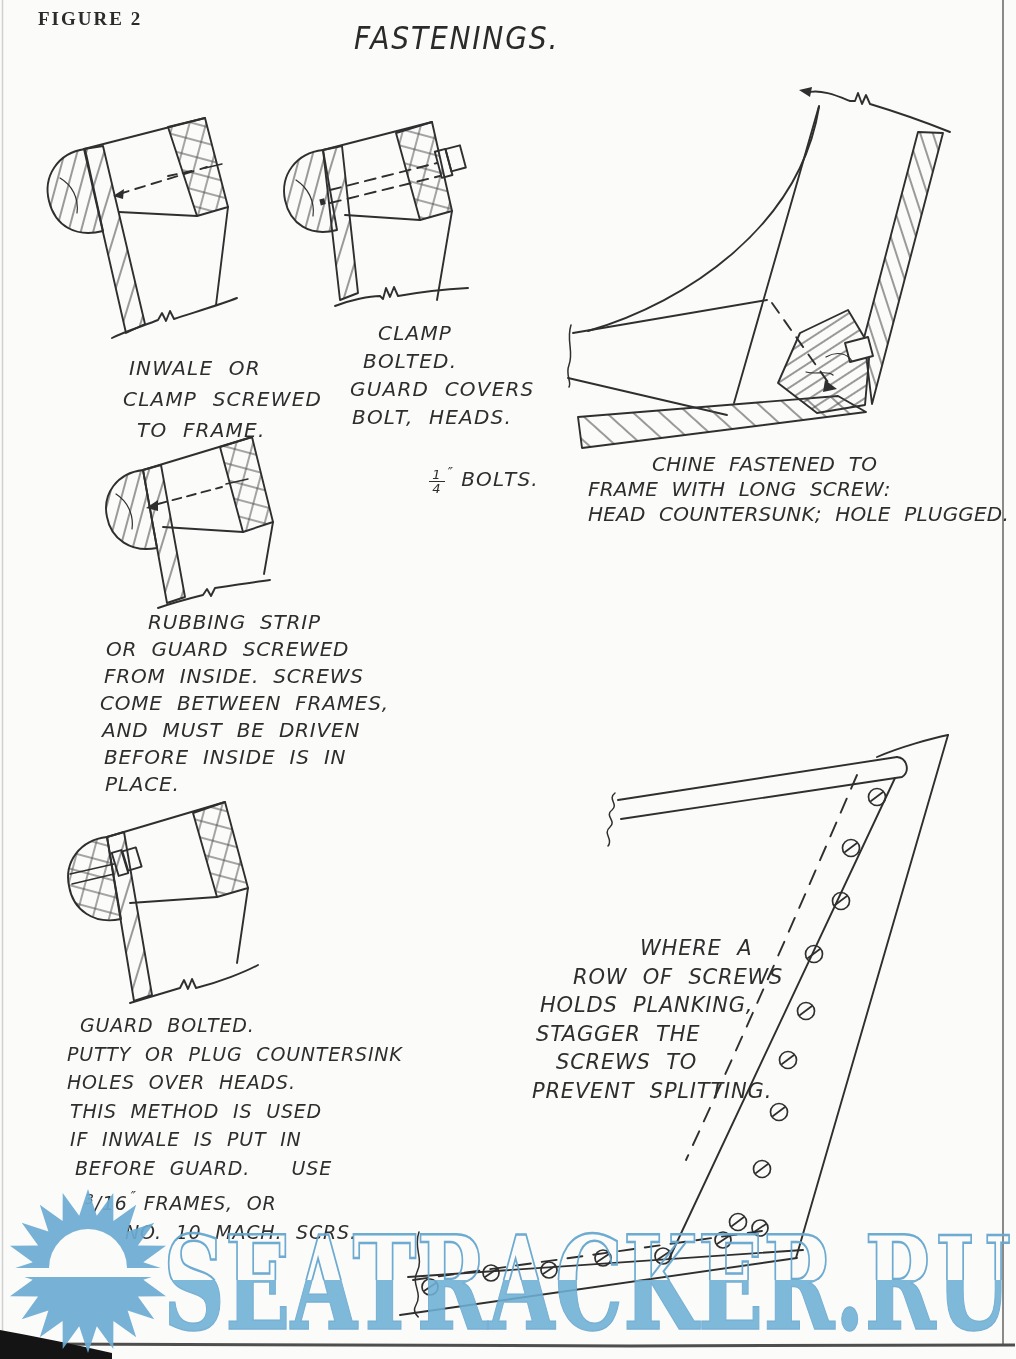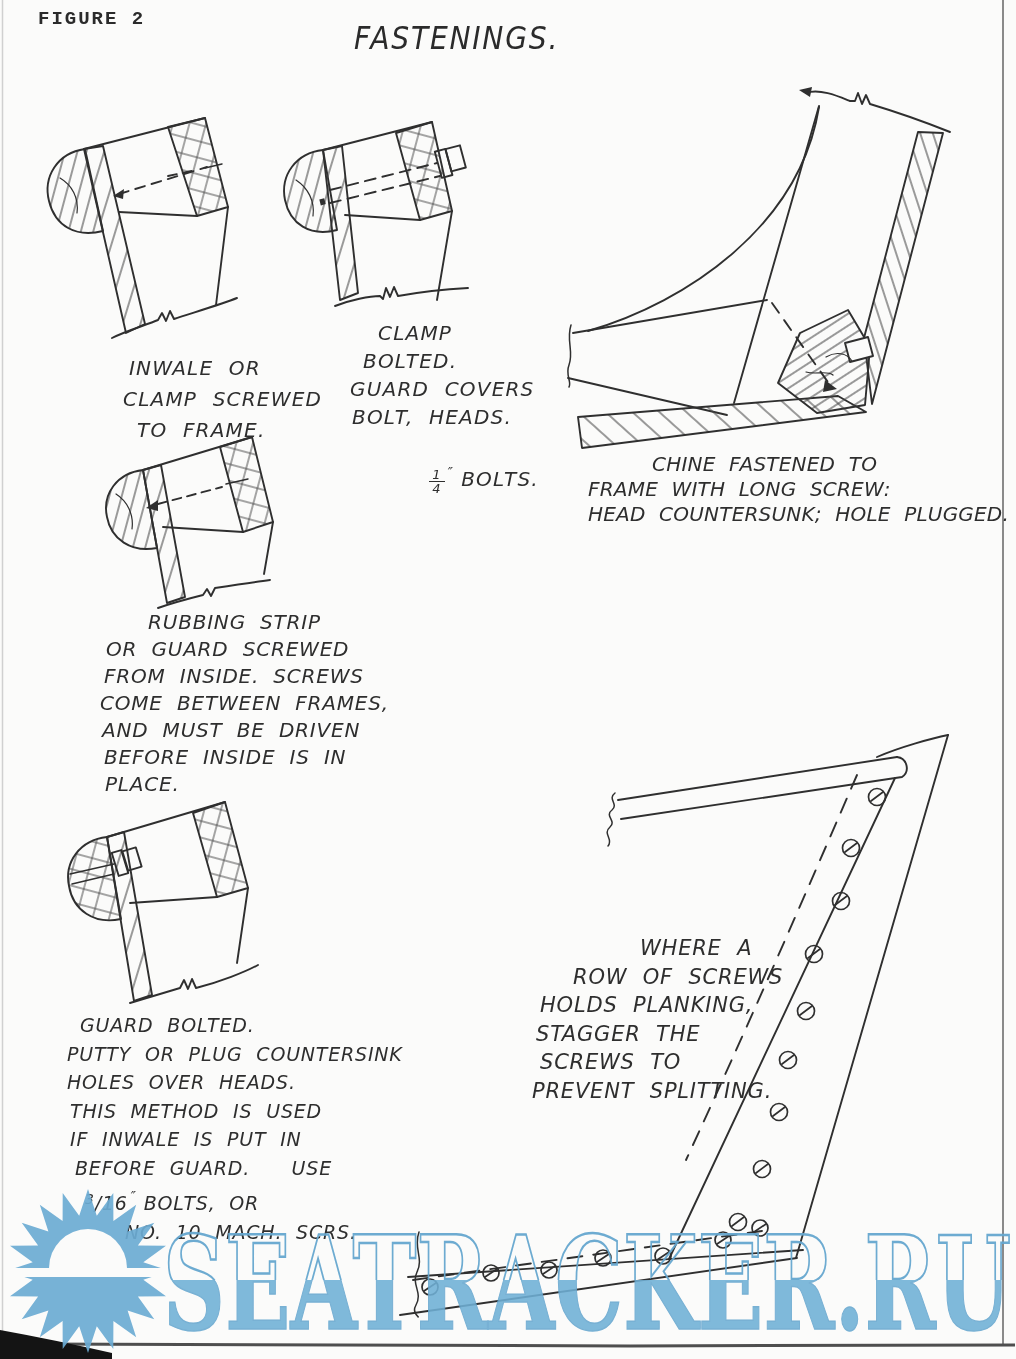--- a/index.html
+++ b/index.html
@@ -1,21 +1,21 @@
 <!DOCTYPE html>
 <html><head>
 <meta charset="utf-8">
 <style>
   html,body{margin:0;padding:0;}
   .page{position:relative;width:1016px;height:1359px;background:#fbfbfa;overflow:hidden;
         font-family:"DejaVu Sans",sans-serif;color:#2b2b2b;}
   svg{position:absolute;left:0;top:0;}
   .cap{position:absolute;font-style:italic;color:#2e2e2e;}
   .cap .ln{white-space:pre;}
-  .figlabel{position:absolute;left:38px;top:8px;font-family:Liberation Mono, monospace;
+  .figlabel{position:absolute;left:38px;top:8px;font-family:Liberation Serif, serif;
             font-weight:bold;font-size:19px;letter-spacing:2px;font-style:normal;}
   .title{position:absolute;left:354px;top:19px;font-style:italic;font-size:32px;
          letter-spacing:2px;transform:scaleX(.88);transform-origin:left top;}
   .frac{display:inline-block;text-align:center;font-size:13px;line-height:11px;vertical-align:-7px;}
   .frac .num{display:block;border-bottom:1.5px solid #2e2e2e;padding:0 3px 1px 3px;}
   .frac .den{display:block;padding-top:1px;}
   .pr{vertical-align:9px;font-size:14px;margin:0 7px 0 3px;}
   .supnum{vertical-align:6px;font-size:14px;}
 </style>
 </head>
@@ -218,30 +218,30 @@
   <div class="ln" style="margin-left:5px">PLACE.</div>
 </div>
 
 <div class="cap" style="left:67px;top:1011px;font-size:19px;line-height:28.5px;letter-spacing:0.8px;word-spacing:7px;">
   <div class="ln" style="margin-left:13px">GUARD BOLTED.</div>
   <div class="ln">PUTTY OR PLUG COUNTERSINK</div>
   <div class="ln">HOLES OVER HEADS.</div>
   <div class="ln" style="margin-left:3px">THIS METHOD IS USED</div>
   <div class="ln" style="margin-left:3px">IF INWALE IS PUT IN</div>
   <div class="ln" style="margin-left:8px">BEFORE GUARD.&nbsp;&nbsp;&nbsp;USE</div>
-  <div class="ln" style="margin-left:18px"><span class="supnum">3</span>/<span>16</span><span class="pr">″</span><span>BOLTS, OR</span></div>
+  <div class="ln" style="margin-left:18px"><span class="supnum">3</span>/<span>16</span><span class="pr">″</span><span>FRAMES, OR</span></div>
   <div class="ln" style="margin-left:58px">NO. 10 MACH. SCRS.</div>
 </div>
 
 <div class="cap" style="left:532px;top:934px;font-size:21px;line-height:28.5px;letter-spacing:0.8px;word-spacing:8px;">
   <div class="ln" style="margin-left:108px">WHERE A</div>
   <div class="ln" style="margin-left:41px">ROW OF SCREWS</div>
   <div class="ln" style="margin-left:8px">HOLDS PLANKING,</div>
   <div class="ln" style="margin-left:4px">STAGGER THE</div>
-  <div class="ln" style="margin-left:8px">SCREWS TO</div>
+  <div class="ln" style="margin-left:24px">SCREWS TO</div>
   <div class="ln">PREVENT SPLITTING.</div>
 </div>
 
 <svg width="1016" height="1359" viewBox="0 0 1016 1359" style="z-index:5">
   <defs>
     <clipPath id="wTop">
           <rect x="0" y="1150" width="1016" height="130"></rect>
         </clipPath>
     <clipPath id="wBot">
           <rect x="0" y="1280" width="1016" height="79"></rect>

